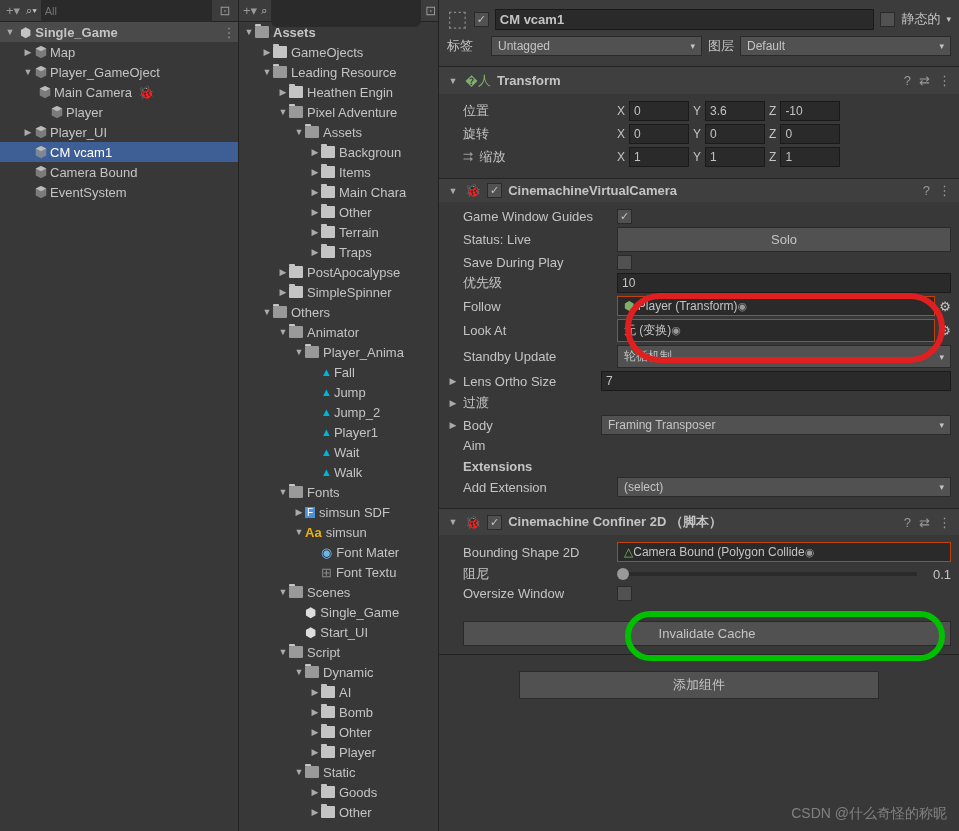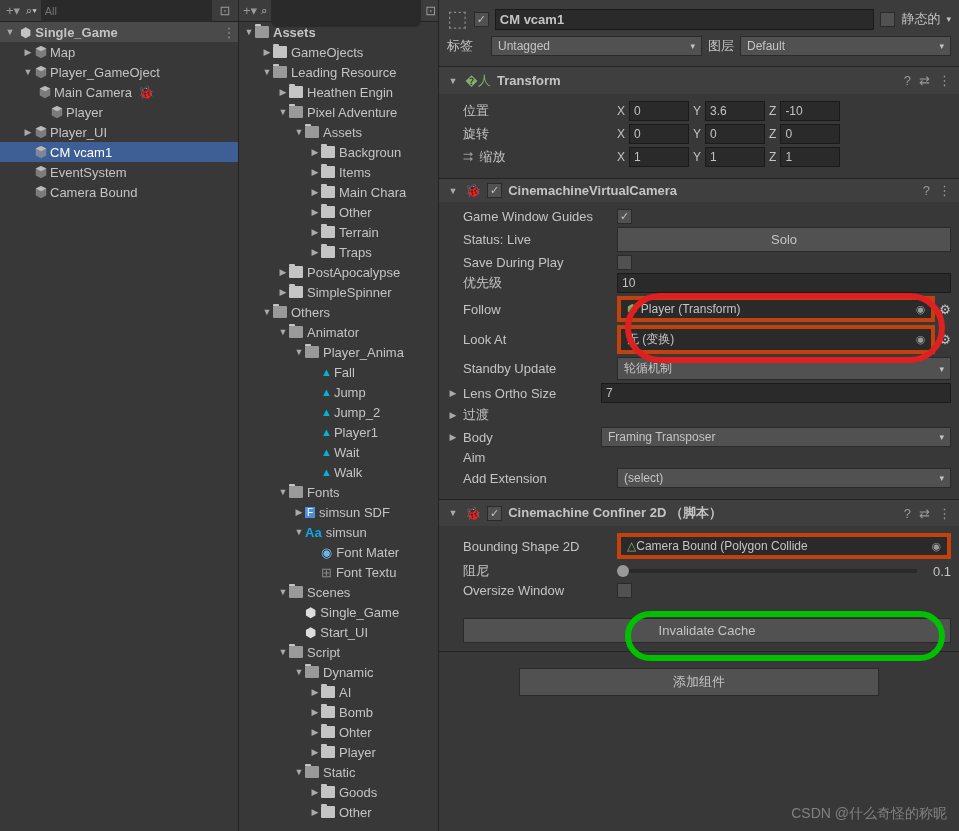--- a/index.html
+++ b/index.html
@@ -30,21 +30,21 @@
 .checkbox.checked::after { content:'✓'; }
 .component { border-bottom:1px solid #232323; }
 .comp-header { background:#3f3f3f; padding:4px 8px; display:flex; align-items:center; gap:6px; cursor:pointer; }
 .comp-header .title { font-weight:bold; flex:1; }
 .comp-icons { display:flex; gap:8px; color:#999; font-size:13px; }
 .comp-body { padding:4px 8px 8px 24px; }
 .prop-row { display:flex; align-items:center; margin:3px 0; gap:4px; }
 .prop-label { width:150px; font-size:13px; }
 .num-field { background:#2a2a2a; border:1px solid #1a1a1a; color:#c4c4c4; padding:2px 4px; font-size:12px; width:60px; }
 .axis-label { font-size:12px; color:#c4c4c4; }
-.obj-field { background:#2a2a2a; border:4px solid #c2410c; color:#c4c4c4; padding:2px 6px; font-size:12px; flex:1; display:flex; align-items:center; justify-content:space-between; }
+.obj-field { background:#2a2a2a; border:1px solid #c2410c; color:#c4c4c4; padding:2px 6px; font-size:12px; flex:1; display:flex; align-items:center; justify-content:flex-start; }
 .obj-field .odot { font-size:11px; color:#999; }
 .btn { background:#515151; border:1px solid #2a2a2a; color:#c4c4c4; padding:4px 12px; cursor:pointer; text-align:center; }
 .solo-btn { flex:1; }
 .annotation { position:absolute; border:6px solid; border-radius:50px; pointer-events:none; }
 .red-mark { border-color:#e02020; width:320px; height:70px; left:625px; top:293px; border-radius:45px; }
 .green-mark { border-color:#00c000; width:320px; height:50px; left:625px; top:611px; border-radius:30px; }
 .watermark { position:absolute; right:12px; bottom:8px; color:rgba(200,200,200,0.5); font-size:14px; }
 .icon-btn { width:18px; text-align:center; cursor:pointer; color:#999; }
 .slider { flex:1; height:4px; background:#2a2a2a; position:relative; }
 .slider-thumb { position:absolute; width:12px; height:12px; background:#999; border-radius:50%; top:-4px; left:0; }
@@ -133,31 +133,31 @@
           <span>CM vcam1</span>
         </div>
         <div class="tree-row" style="padding-left: 22px;">
           <span class="arrow none"></span>
           <span class="cube">
             <svg viewBox="0 0 16 16">
               <path fill="#999" d="M8 1l6 3v8l-6 3-6-3V4z" opacity="0.7"></path>
               <path fill="#bbb" d="M8 1l6 3-6 3-6-3z"></path>
             </svg>
           </span>
+          <span>Camera Bound</span>
+        </div>
+        <div class="tree-row" style="padding-left: 22px;">
+          <span class="arrow none"></span>
+          <span class="cube">
+            <svg viewBox="0 0 16 16">
+              <path fill="#999" d="M8 1l6 3v8l-6 3-6-3V4z" opacity="0.7"></path>
+              <path fill="#bbb" d="M8 1l6 3-6 3-6-3z"></path>
+            </svg>
+          </span>
           <span>EventSystem</span>
-        </div>
-        <div class="tree-row" style="padding-left: 22px;">
-          <span class="arrow none"></span>
-          <span class="cube">
-            <svg viewBox="0 0 16 16">
-              <path fill="#999" d="M8 1l6 3v8l-6 3-6-3V4z" opacity="0.7"></path>
-              <path fill="#bbb" d="M8 1l6 3-6 3-6-3z"></path>
-            </svg>
-          </span>
-          <span>Camera Bound</span>
         </div>
       </div>
   </div>
 </div>
 
 <div class="panel project">
   <div class="toolbar">
     <span class="icon-btn">+▾</span>
     <span style="font-size:11px">⌕</span>
     <input class="search" style="">
@@ -286,21 +286,21 @@
           <span class="folder-icon open"></span>
           <span>Fonts</span>
         </div>
         <div class="tree-row" style="padding-left: 54px;">
           <span class="arrow ">▶</span>
           <span style="background:#4a90d9;color:#fff;padding:0 2px;margin-right:4px;font-size:10px">F</span>
           <span>simsun SDF</span>
         </div>
         <div class="tree-row" style="padding-left: 54px;">
           <span class="arrow ">▼</span>
-          <span style="color:#0ea5e9;margin-right:4px;font-weight:bold">Aa</span>
+          <span style="color:#eab308;margin-right:4px;font-weight:bold">Aa</span>
           <span>simsun</span>
         </div>
         <div class="tree-row" style="padding-left: 70px;">
           <span class="arrow none"></span>
           <span style="color:#6cb4e4;margin-right:4px">◉</span>
           <span>Font Mater</span>
         </div>
         <div class="tree-row" style="padding-left: 70px;">
           <span class="arrow none"></span>
           <span style="color:#888;margin-right:4px">⊞</span>
@@ -496,20 +496,21 @@
       <div class="prop-row">
         <span class="arrow" style="margin-left:-16px">▶</span>
         <span class="prop-label" style="width:134px">Body</span>
         <div class="dropdown" style="flex:1">
             <span>Framing Transposer</span>
           </div>
       </div>
       <div class="prop-row">
         <span class="prop-label">Aim</span>
       </div>
+      <div class="sec-title">Extensions</div>
       <div class="prop-row">
         <span class="prop-label">Add Extension</span>
         <div class="dropdown" style="flex:1">
             <span>(select)</span>
           </div>
       </div>
     </div>
   </div>
 
   <div class="component">

